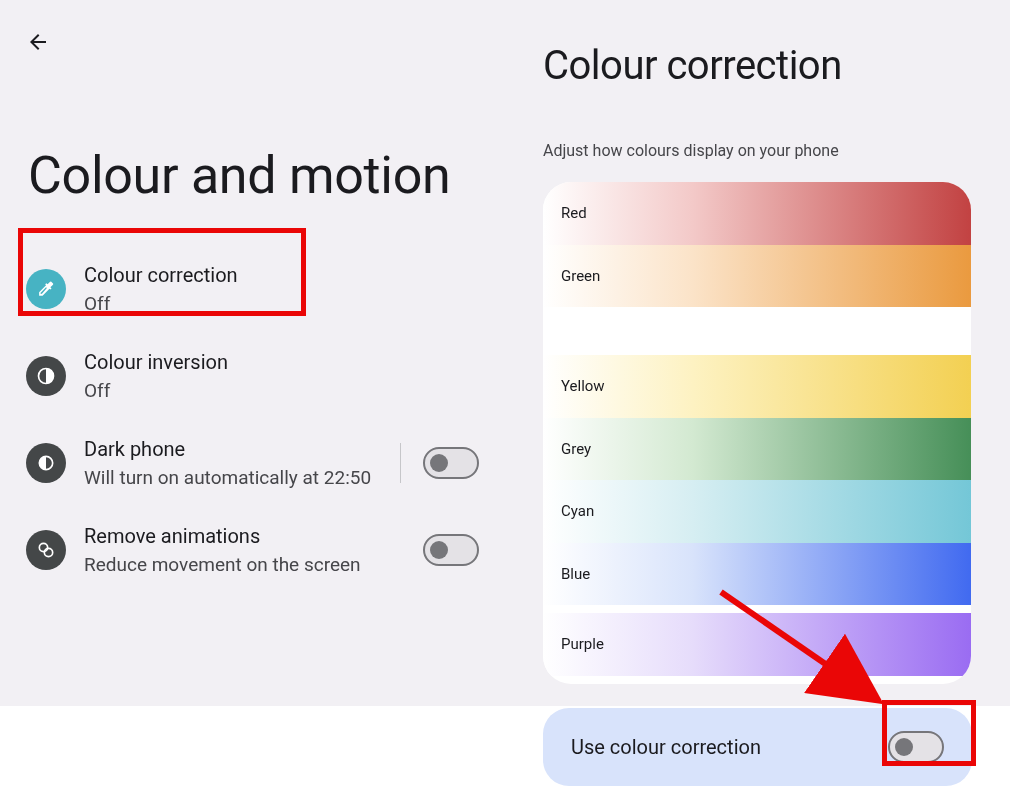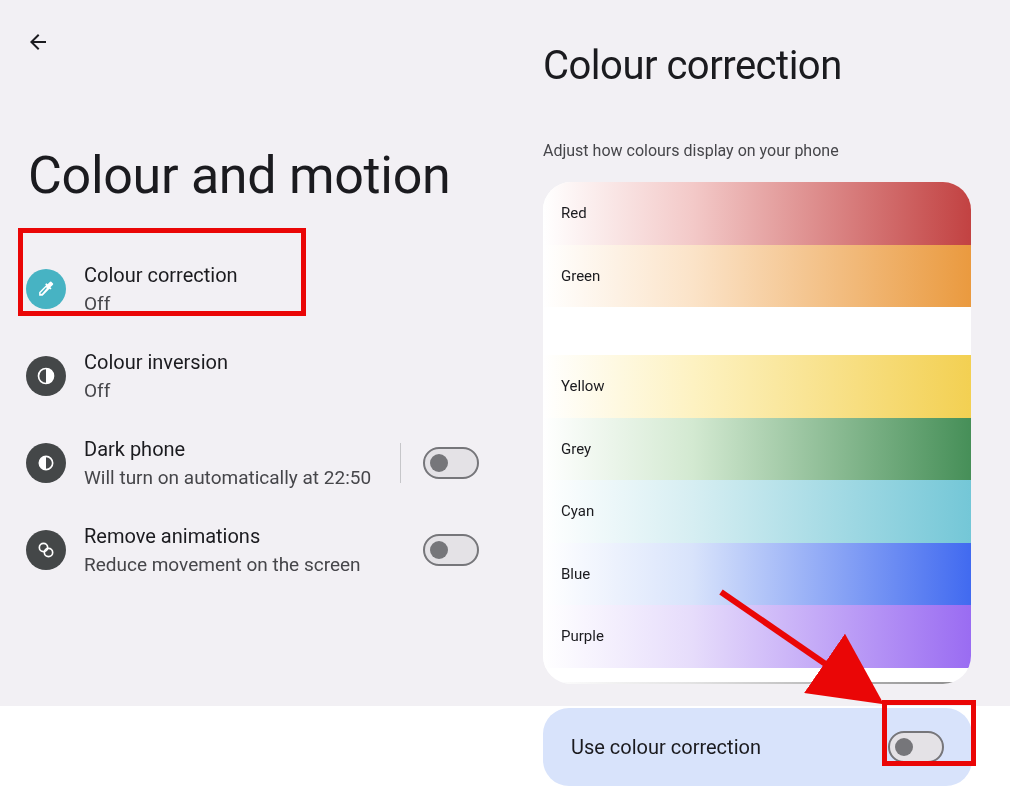--- a/index.html
+++ b/index.html
@@ -109,21 +109,21 @@
     padding-left: 18px;
     font-size: 15px;
     color: #1b1b1f;
   }
   .band-red    { background: linear-gradient(to right, #ffffff 0%, #f3c9c8 35%, #c24242 100%); }
   .band-orange { background: linear-gradient(to right, #ffffff 0%, #fbe3c8 35%, #ea9a3f 100%); }
   .band-yellow { background: linear-gradient(to right, #ffffff 0%, #fdf2c2 35%, #f3d052 100%); margin-top: 48px; }
   .band-green  { background: linear-gradient(to right, #ffffff 0%, #d3e9d1 35%, #468f58 100%); }
   .band-cyan   { background: linear-gradient(to right, #ffffff 0%, #d6eef2 35%, #74c7d7 100%); }
   .band-blue   { background: linear-gradient(to right, #ffffff 0%, #d8e3fb 35%, #416af0 100%); }
-  .band-purple { background: linear-gradient(to right, #ffffff 0%, #e6dcfb 35%, #9a6cf2 100%); }
+  .band-purple { background: linear-gradient(to right, #ffffff 0%, #e6dcfb 35%, #9a6cf2 100%); margin-top: 8px; }
   .band-grey   { background: linear-gradient(to right, #ffffff 0%, #e2e2e2 35%, #8b8b8b 100%); margin-top: 14px; }
   .use-row {
     margin: 24px 38px 0 38px;
     background: #d8e3fb;
     border-radius: 26px;
     height: 78px;
     display: flex;
     align-items: center;
     padding: 0 28px;
     justify-content: space-between;

